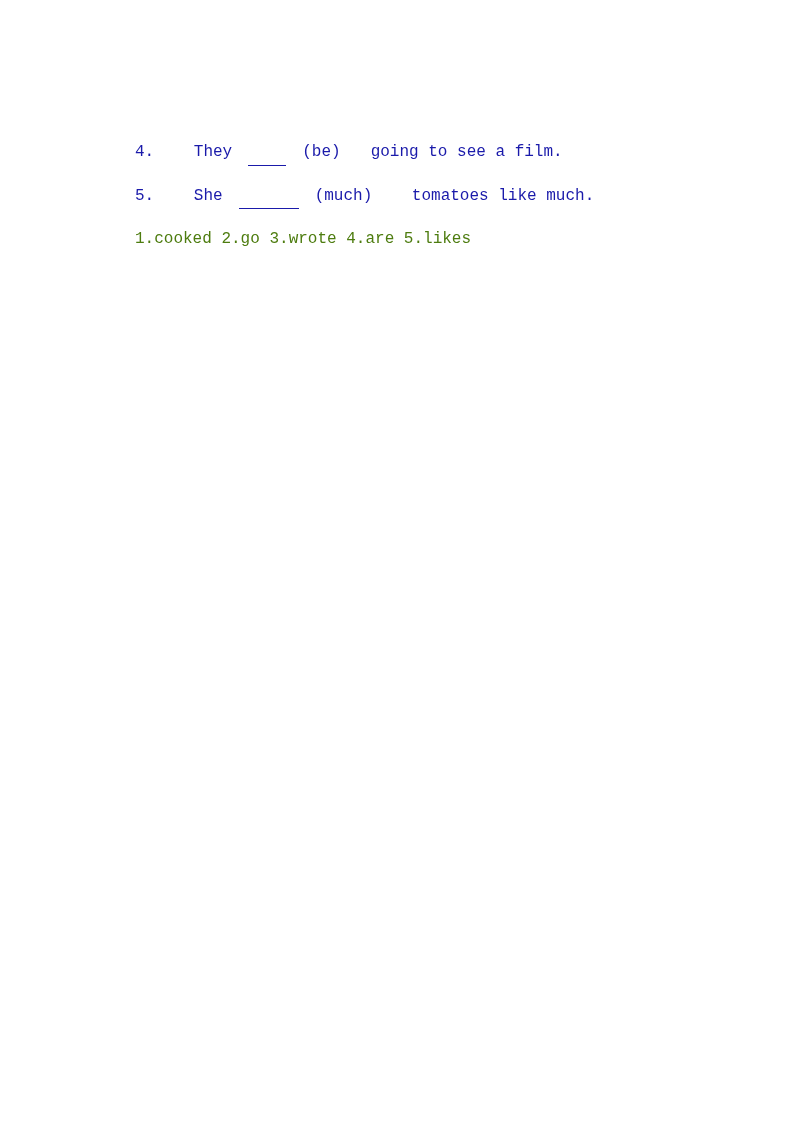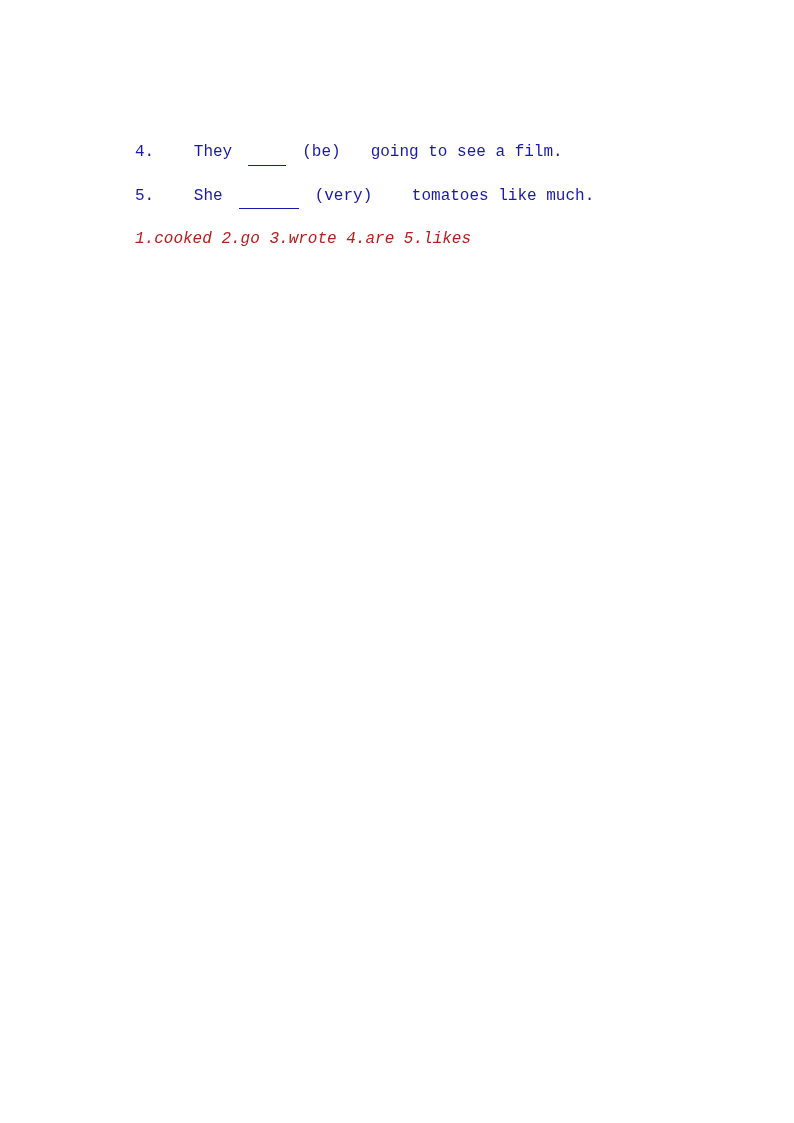--- a/index.html
+++ b/index.html
@@ -24,24 +24,23 @@
       background: #ffffff;
     }
 
     .exercise-item {
       margin-bottom: 18px;
       line-height: 1.6;
       color: #1a1aaa;
     }
 
     .answers-line {
-      color: #b91c1c;
+      color: #4d7c0f;
       margin-top: 6px;
       line-height: 1.6;
-      font-style: italic;
     }
 
     .blank-short {
       display: inline-block;
       border-bottom: 1.5px solid #1a1aaa;
       width: 38px;
       margin: 0 1px;
       vertical-align: bottom;
     }
 
@@ -58,20 +57,20 @@
 
 <div class="page">
 
   <div class="exercise-item">
     <span>4.</span>
     <span>They</span><span class="blank-short"></span><span>(be)</span><span>going to see a film.</span>
   </div>
 
   <div class="exercise-item">
     <span>5.</span>
-    <span>She</span><span class="blank-long"></span><span>(very)</span> <span>tomatoes like much.</span>
+    <span>She</span><span class="blank-long"></span><span>(much)</span> <span>tomatoes like much.</span>
   </div>
 
   <div class="answers-line">
     <span>1.cooked  2.go  3.wrote  4.are  5.likes</span>
   </div>
 
 </div>
 
 </body></html>

